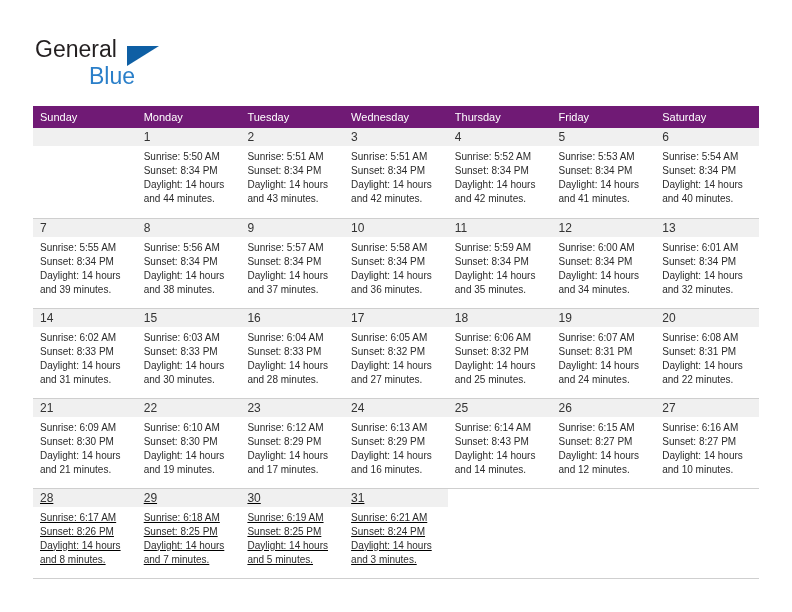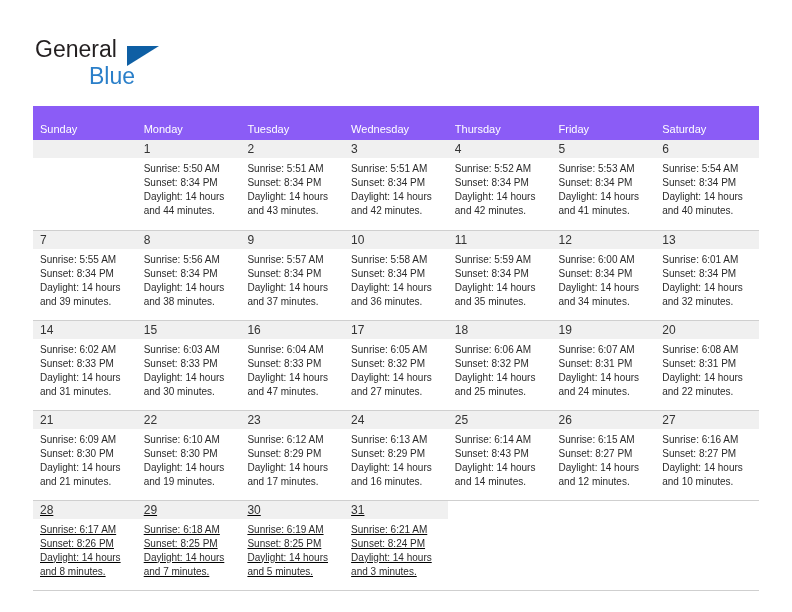--- a/index.html
+++ b/index.html
@@ -89,26 +89,26 @@
   
   .calendar {
     position: absolute;
     left: 33px;
     top: 106px;
     width: 726px;
     border-collapse: collapse;
     table-layout: fixed;
   }
   .calendar th {
-    background: #8b5cf6;
+    background: #701a75;
     color: #ffffff;
     font-size: 11px;
     font-weight: normal;
     text-align: left;
-    padding: 17px 0 5px 7px;
+    padding: 5px 0 5px 7px;
     height: 18px;
     box-sizing: border-box;
     border: none;
   }
   .calendar td {
     vertical-align: top;
     padding: 0;
     border: none;
     height: 90px;
     box-sizing: border-box;
@@ -329,21 +329,21 @@
               <div>Daylight: 14 hours</div>
               <div>and 30 minutes.</div>
             </div>
           </td>
           <td>
             <div class="daynum">16</div>
             <div class="cellbody">
               <div>Sunrise: 6:04 AM</div>
               <div>Sunset: 8:33 PM</div>
               <div>Daylight: 14 hours</div>
-              <div>and 47 minutes.</div>
+              <div>and 28 minutes.</div>
             </div>
           </td>
           <td>
             <div class="daynum">17</div>
             <div class="cellbody">
               <div>Sunrise: 6:05 AM</div>
               <div>Sunset: 8:32 PM</div>
               <div>Daylight: 14 hours</div>
               <div>and 27 minutes.</div>
             </div>

